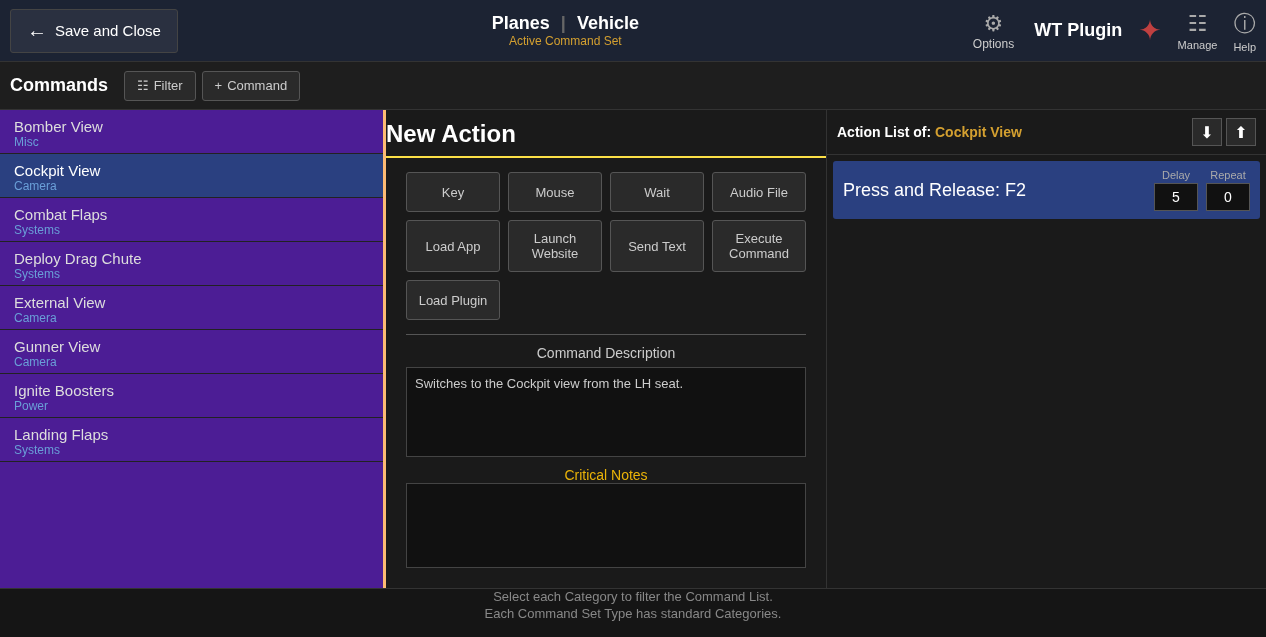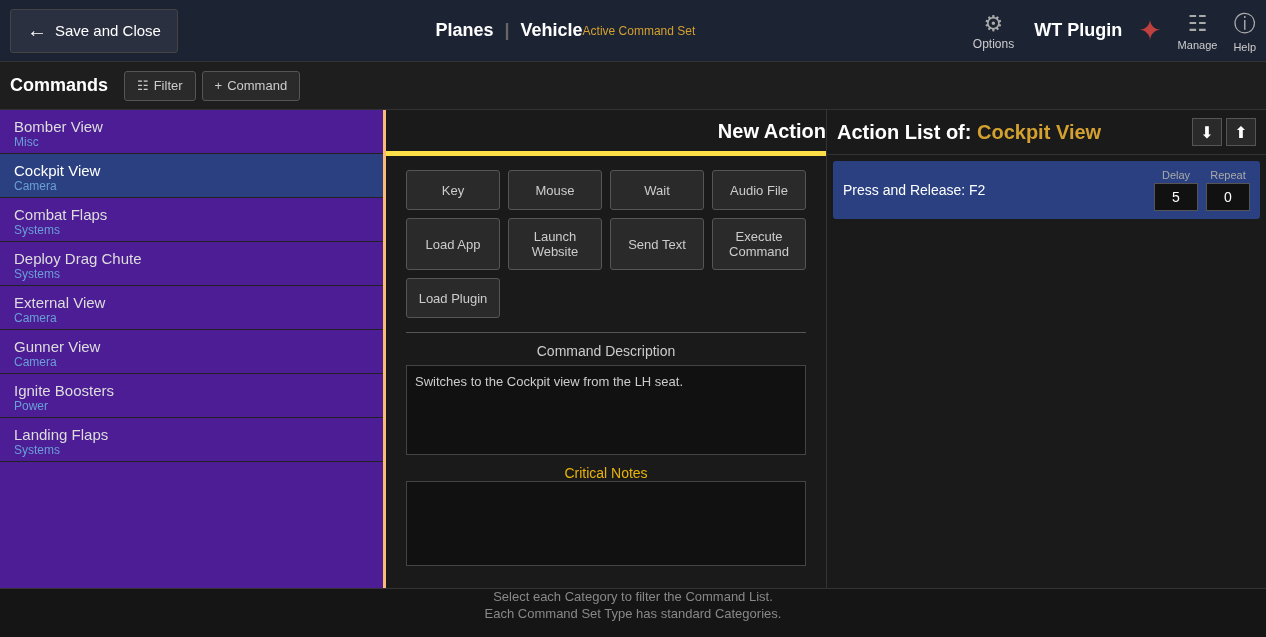--- a/index.html
+++ b/index.html
@@ -34,23 +34,23 @@
       border-radius: 3px;
       height: 44px;
     }
     .save-close-btn .arrow-icon {
       font-size: 20px;
       color: #fff;
     }
     .header-center {
       flex: 1;
       display: flex;
-      flex-direction: row;
-      align-items: center;
-      justify-content: center;
+      flex-direction: column;
+      align-items: center;
+      justify-content: space-between;
     }
     .header-title {
       font-size: 18px;
       font-weight: bold;
       color: #fff;
     }
     .header-title .separator {
       color: #666;
       margin: 0 6px;
     }
@@ -165,26 +165,26 @@
 
     
     .center-panel {
       flex: 1;
       background: #1a1a1a;
       padding: 0;
       display: flex;
       flex-direction: column;
     }
     .new-action-title {
-      text-align: right;
-      font-size: 20px;
+      text-align: left;
+      font-size: 24px;
       font-weight: bold;
       color: #fff;
       padding: 10px 0 8px 0;
-      border-bottom: 5px solid #fde047;
+      border-bottom: 2px solid #fde047;
     }
     .action-buttons-grid {
       display: grid;
       grid-template-columns: repeat(4, 1fr);
       gap: 8px;
       padding: 14px 20px;
     }
     .action-btn {
       background: #2a2a2a;
       border: 1px solid #555;
@@ -249,21 +249,21 @@
       flex-direction: column;
     }
     .action-list-header {
       display: flex;
       align-items: center;
       padding: 8px 10px;
       border-bottom: 1px solid #333;
       gap: 4px;
     }
     .action-list-title {
-      font-size: 20px;
+      font-size: 14px;
       font-weight: bold;
       color: #fff;
       flex: 1;
     }
     .action-list-title .highlight {
       color: #d4a030;
     }
     .move-btn {
       background: #2a2a2a;
       border: 1px solid #555;
@@ -280,21 +280,21 @@
       display: flex;
       align-items: center;
       padding: 8px 10px;
       background: #2a4080;
       margin: 6px 6px 0 6px;
       border-radius: 3px;
     }
     .action-row-text {
       flex: 1;
       color: #fff;
-      font-size: 14px;
+      font-size: 18px;
     }
     .action-row-controls {
       display: flex;
       align-items: center;
       gap: 8px;
     }
     .delay-repeat-group {
       display: flex;
       flex-direction: column;
       align-items: center;

